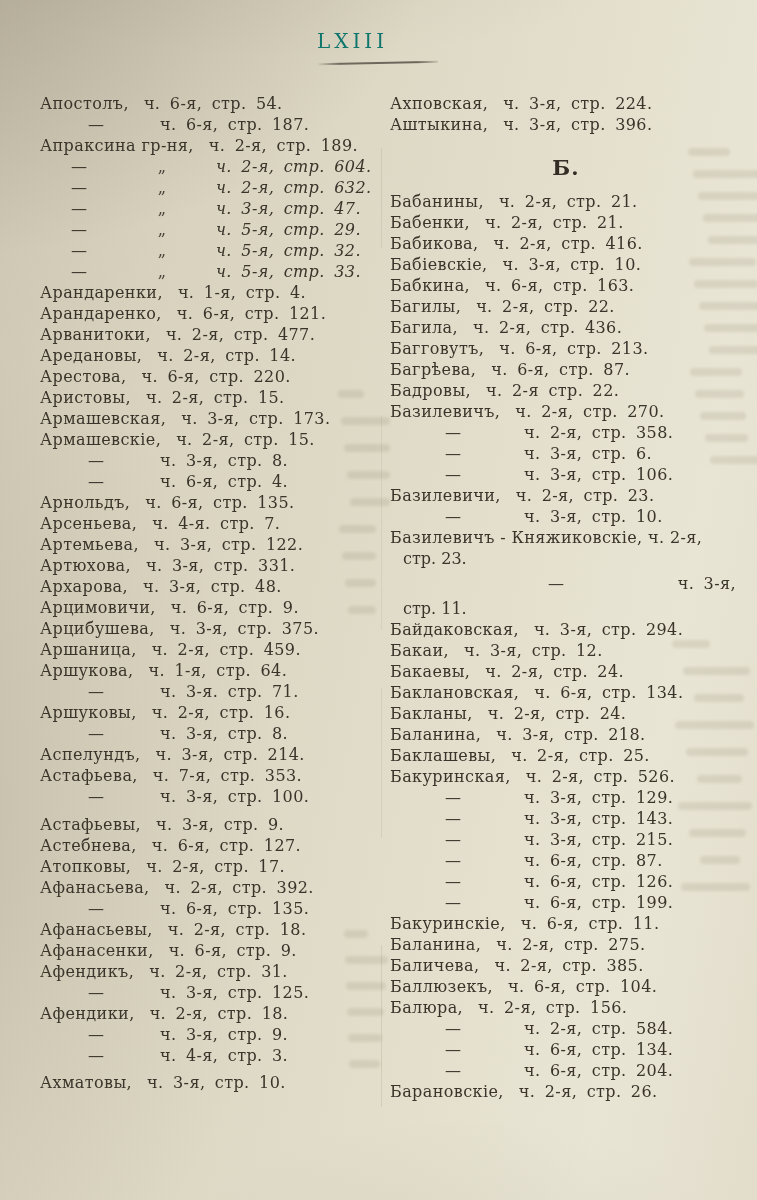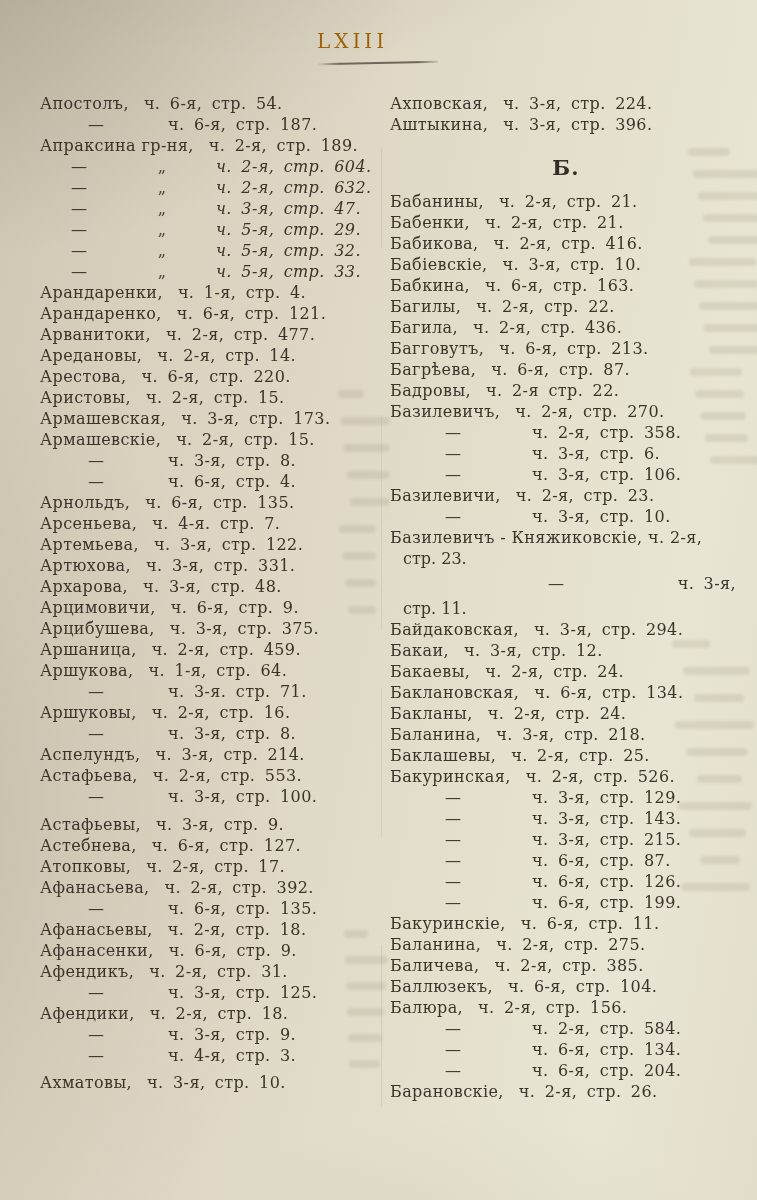--- a/index.html
+++ b/index.html
@@ -9,35 +9,35 @@
     color:#3a342a;
     background:
       radial-gradient(900px 600px at -8% -6%, rgba(84,75,58,.26), rgba(84,75,58,0) 55%),
       radial-gradient(700px 300px at 40% -10%, rgba(84,75,58,.10), rgba(84,75,58,0) 60%),
       radial-gradient(600px 900px at -6% 70%, rgba(84,75,58,.10), rgba(84,75,58,0) 55%),
       radial-gradient(500px 300px at 60% 108%, rgba(84,75,58,.08), rgba(84,75,58,0) 60%),
       linear-gradient(100deg,#cdc6b2 0%, #d8d2bf 22%, #e2ddca 55%, #e9e5d4 82%, #e2ddcb 100%);
   }
   .runhead{
     position:absolute;top:29px;left:0;width:705px;text-align:center;
-    font-size:20px;letter-spacing:4px;color:#a16207;
+    font-size:20px;letter-spacing:4px;color:#0f766e;
   }
   .runhead-rule{
     position:absolute;top:62px;left:318px;width:120px;height:2px;
     transform:rotate(-1.1deg);
     background:linear-gradient(to right,rgba(67,62,52,.05),rgba(67,62,52,.7) 18%,rgba(67,62,52,.75) 82%,rgba(67,62,52,.15));
   }
   .col{position:absolute;top:93px;font-size:16px;line-height:21px;}
   .col-left{left:40px;width:338px;}
   .col-right{left:390px;width:352px;}
   .line{display:flex;align-items:baseline;white-space:nowrap;height:21px;}
   .name{letter-spacing:.4px;}
   .ref{margin-left:15px;word-spacing:4px;letter-spacing:.4px;}
   .line.c .dashcell{flex:0 0 112px;text-align:center;}
-  .line.c .ref{margin-left:16px;}
+  .line.c .ref{margin-left:8px;}
   .col-right .line.c .dashcell{flex-basis:126px;}
   .line.c2 .dashcell{flex:0 0 78px;text-align:center;}
   .line.c2 .ditto{flex:0 0 88px;text-align:center;color:#4a443a;}
   .line.c2 .ref{margin-left:10px;font-style:italic;}
   .line.s{display:block;text-align:center;font-weight:bold;font-size:21px;height:26px;line-height:26px;letter-spacing:1px;color:#332e25;}
   .line.w1 .wtext{letter-spacing:.4px;}
   .line.w2{padding-left:13px;}
   .line.dr .dashcell{margin-left:158px;}
   .line.dr .ref{margin-left:auto;margin-right:6px;}
   .gap{width:100%;}
@@ -180,21 +180,21 @@
     <div class="line c">
       <span class="dashcell">—</span>
       <span class="ref">ч. 3-я, стр. 8.</span>
     </div>
     <div class="line e">
       <span class="name">Аспелундъ,</span>
       <span class="ref">ч. 3-я, стр. 214.</span>
     </div>
     <div class="line e">
       <span class="name">Астафьева,</span>
-      <span class="ref">ч. 2-я, стр. 553.</span>
+      <span class="ref">ч. 7-я, стр. 353.</span>
     </div>
     <div class="line c">
       <span class="dashcell">—</span>
       <span class="ref">ч. 3-я, стр. 100.</span>
     </div>
     <div class="gap" style="height: 7px;"></div>
     <div class="line e">
       <span class="name">Астафьевы,</span>
       <span class="ref">ч. 3-я, стр. 9.</span>
     </div>

